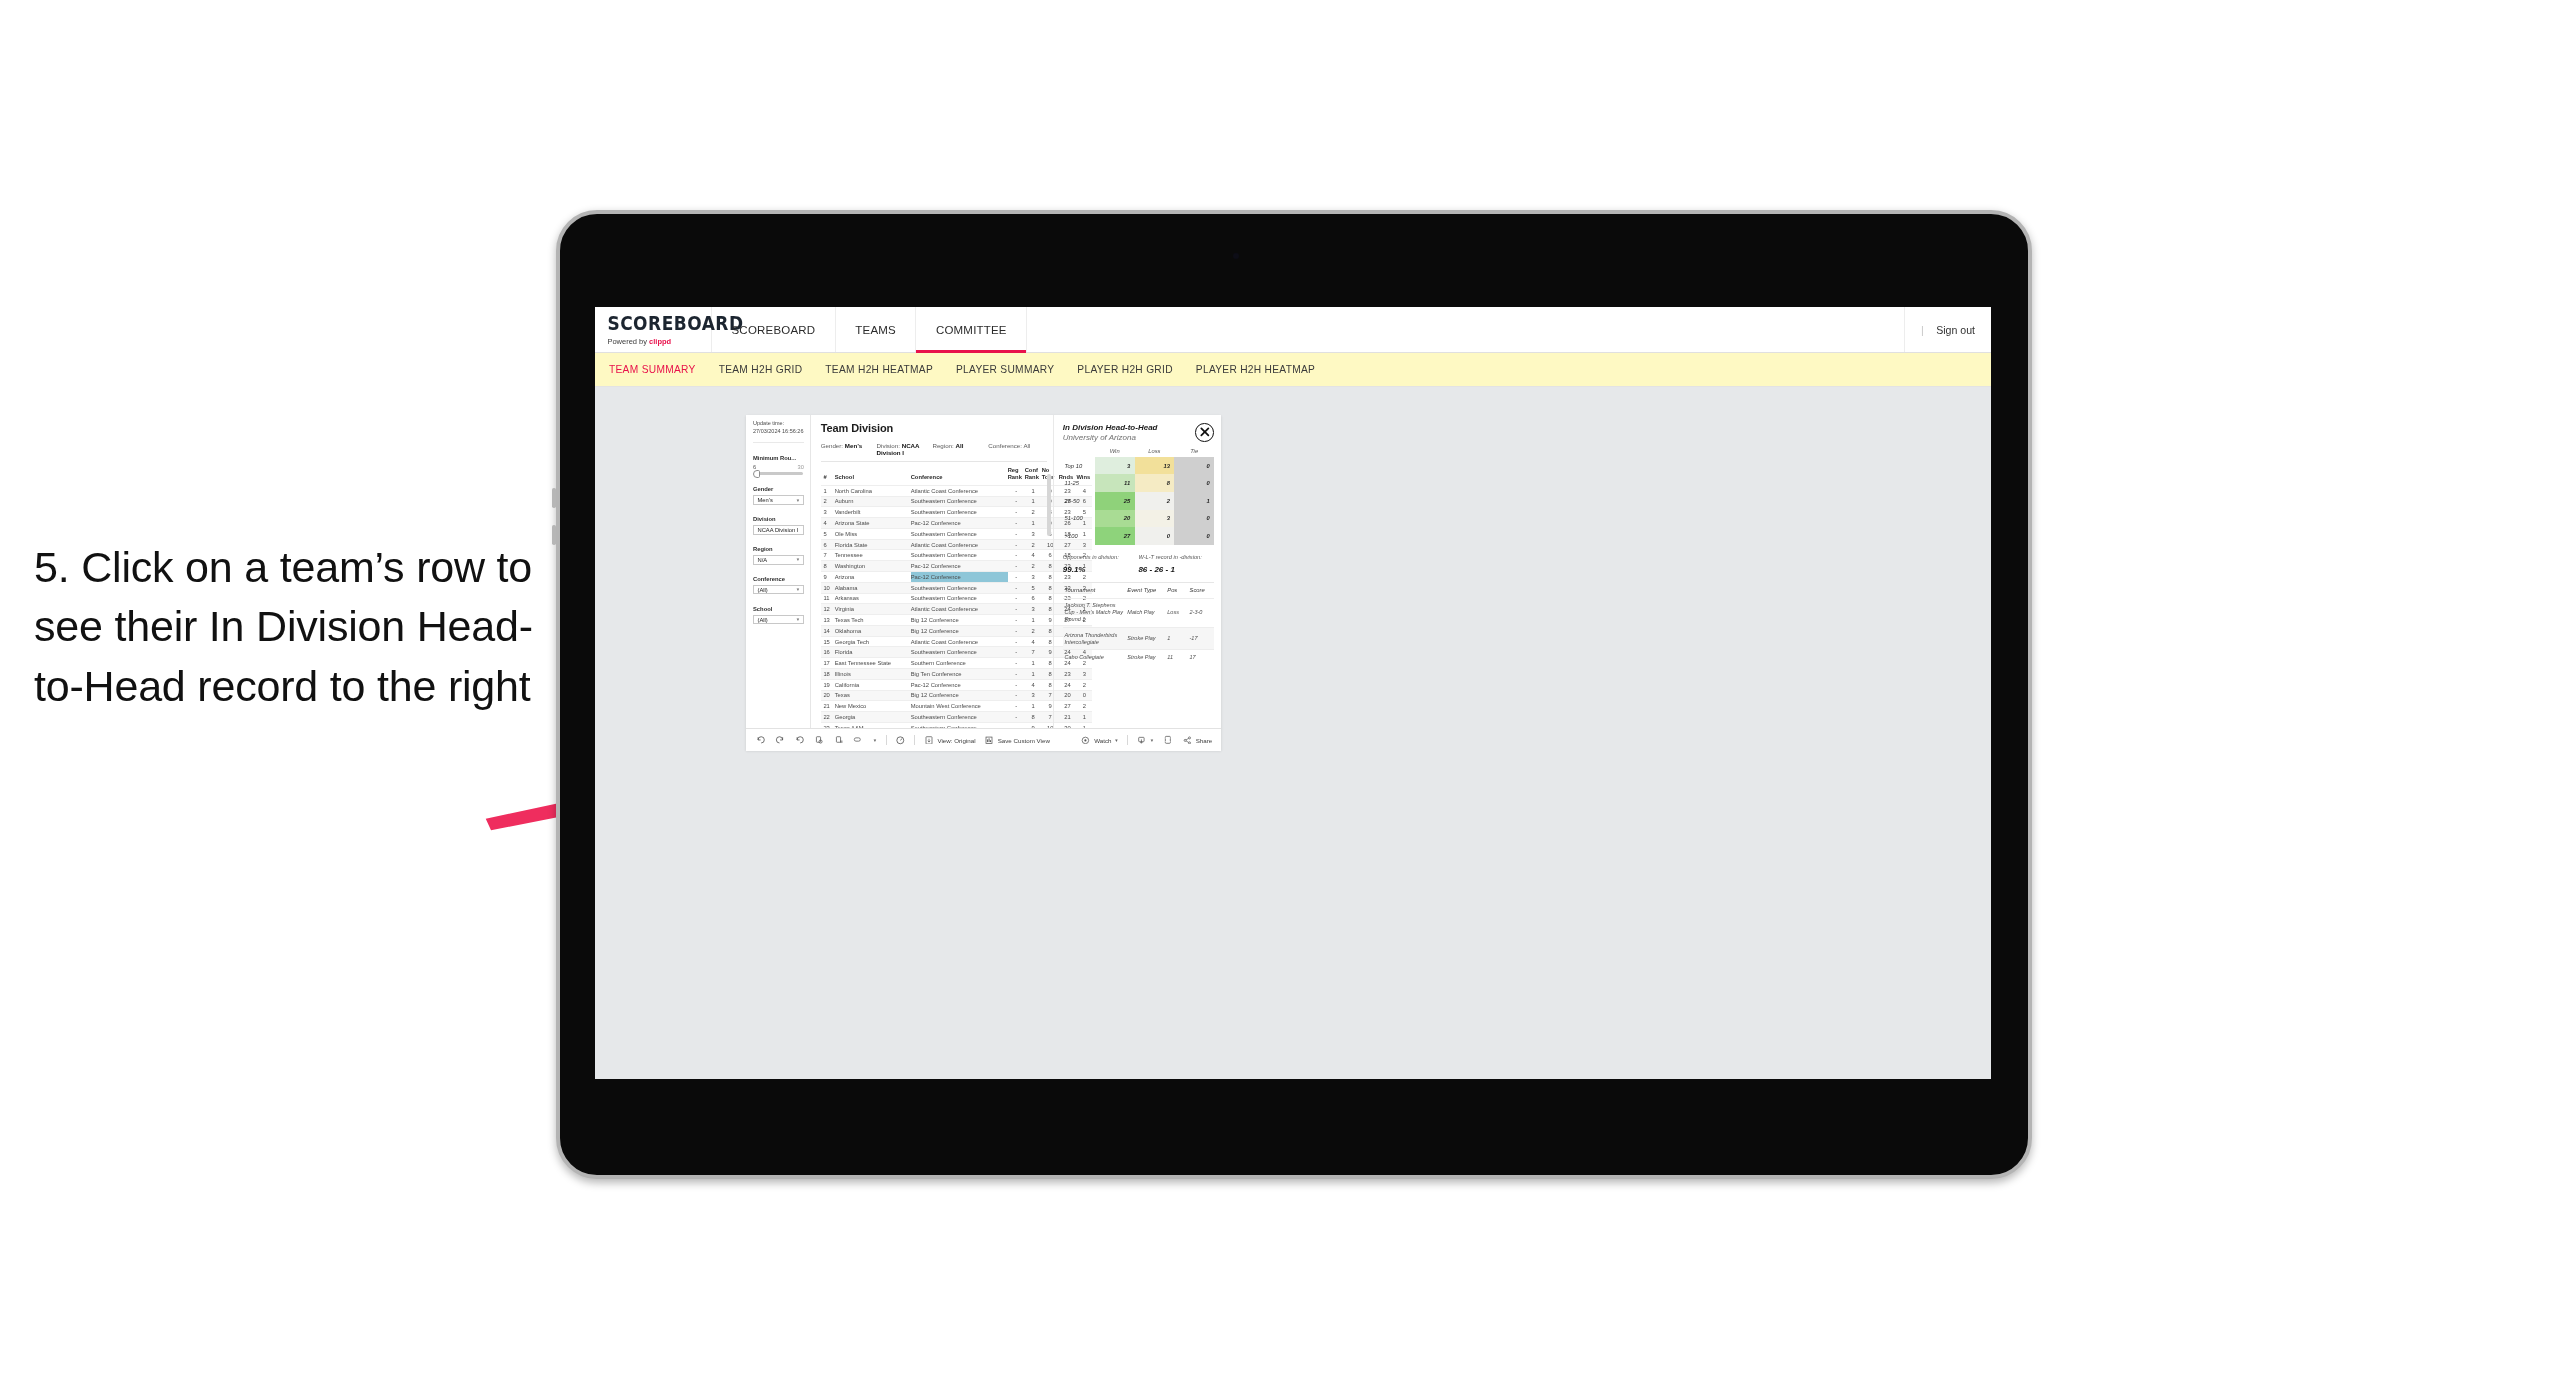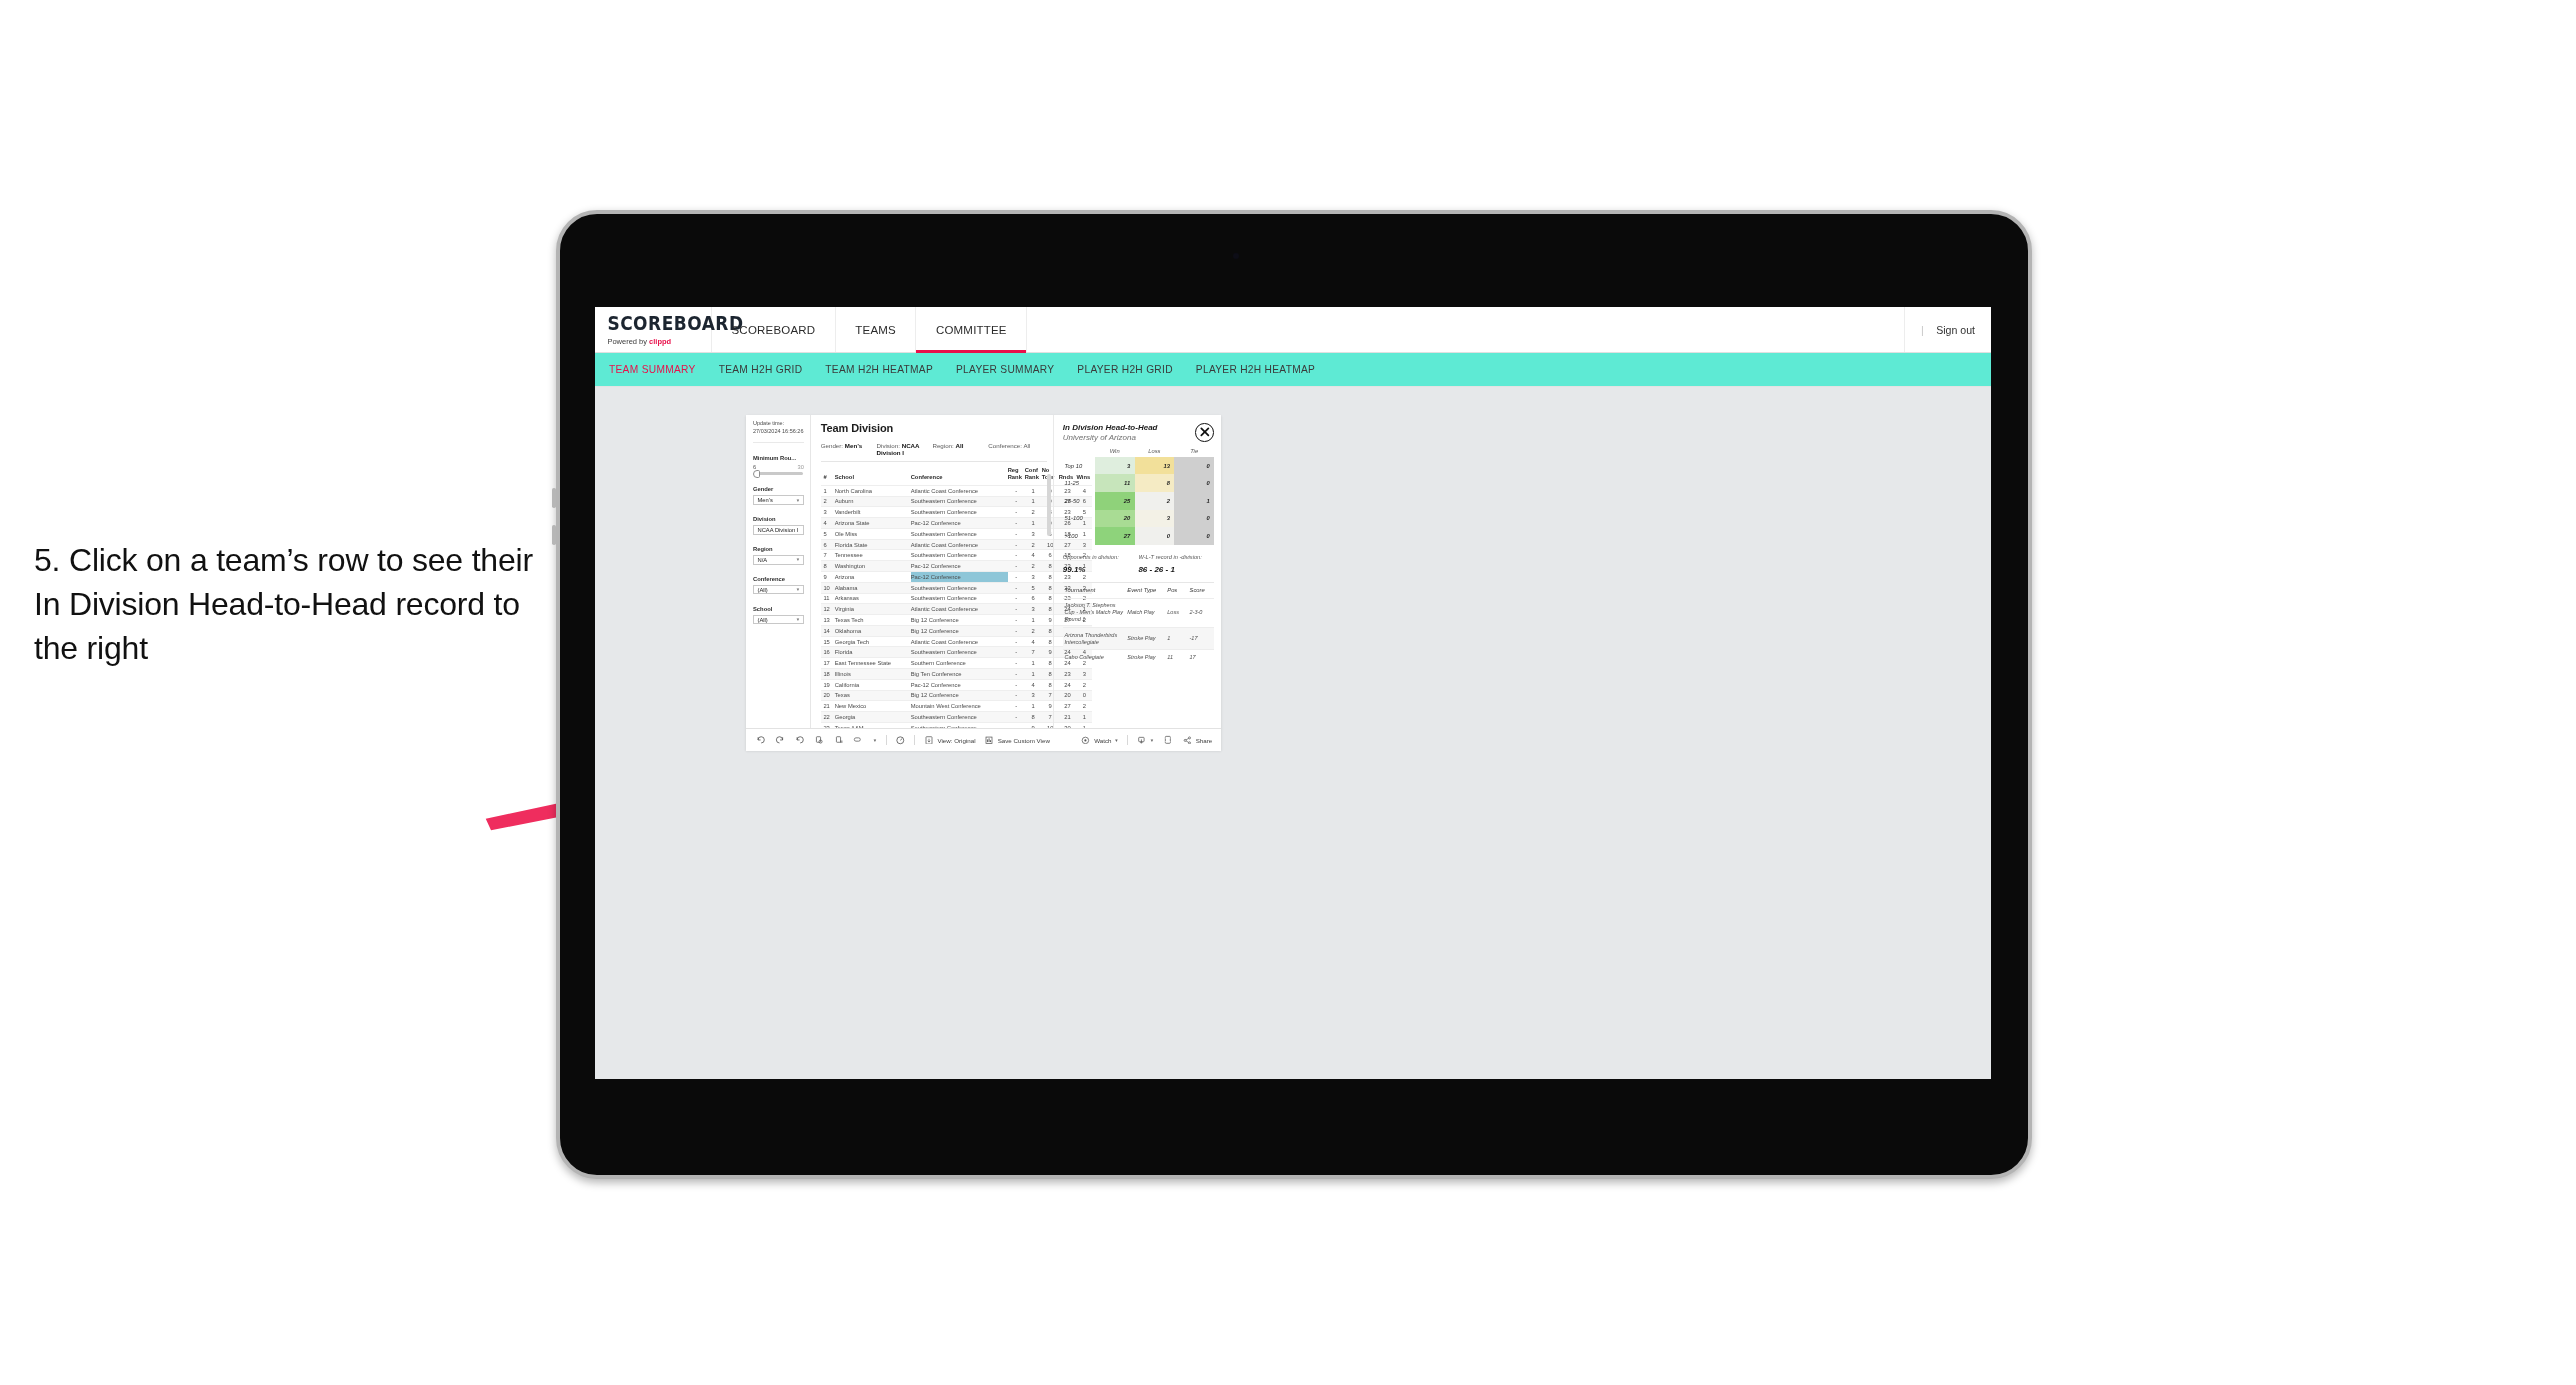--- a/index.html
+++ b/index.html
@@ -7,21 +7,21 @@
     width: 2576px; height: 1386px;
     background: #ffffff;
     font-family: "Liberation Sans", sans-serif;
     overflow: hidden;
   }
   #stage { position: relative; width: 2576px; height: 1386px; background: #fff; }
 
   
   #annotation {
     position: absolute; left: 34px; top: 538px; width: 531px;
-    font-size: 32px; line-height: 1.38; color: #111111;
+    font-size: 43px; line-height: 1.38; color: #111111;
     font-family: "Liberation Sans", sans-serif; letter-spacing: -0.2px;
   }
 
   
   #arrow { position: absolute; left: 478px; top: 673px; width: 549px; height: 159px; }
 
   
   #tablet {
     position: absolute; left: 556px; top: 210px;
     width: 1476px; height: 969px;
@@ -51,21 +51,21 @@
   .brand-sub { font-size: 7.5px; color:#3c3c3c; margin-top: 4.4px; }
   .brand-sub b { color: #e8114b; font-weight: 700; text-align: right; }
   .navitem { display:flex; align-items:center; padding: 0 19.5px; font-size: 11.5px;
              color: #2b2b2b; border-right: 0.9px solid #ededed; letter-spacing:0.2px; position:relative; }
   .navitem.active::after { content:""; position:absolute; left:0; right:0; bottom:-0.9px; height:2.7px; background:#e8114b; }
   .nav-spacer { flex: 1; border-right: 0.9px solid #ededed; }
   .signout { display:flex; align-items:center; padding: 0 16px; font-size: 10.6px; color:#333; gap: 12.4px; }
   .signout .bar { color:#c4c4c4; }
 
   
-  #subnav { height: 34px; background: #5eead4; border-bottom: 0.9px solid #e3e3e3;
+  #subnav { height: 34px; background: #fef9c3; border-bottom: 0.9px solid #e3e3e3;
             display:flex; align-items:center; padding-left: 14px; gap: 23px; }
   .subitem { font-size: 10.2px; color:#3a3a3a; letter-spacing: 0.3px; }
   .subitem.active { color:#e8114b; }
 
   
   #canvas { background:#e6e8ea; height: 692px; padding: 30px 0 0 0; position:relative; }
   #viz { position:absolute; left: 151px; top: 28px; width: 475px; height: 336px; background:#fff;
          box-shadow: 0 0.9px 2.7px rgba(0,0,0,0.13); display:flex; flex-direction:column; }
 
   #vizbody { flex:1; display:flex; overflow:hidden; }

